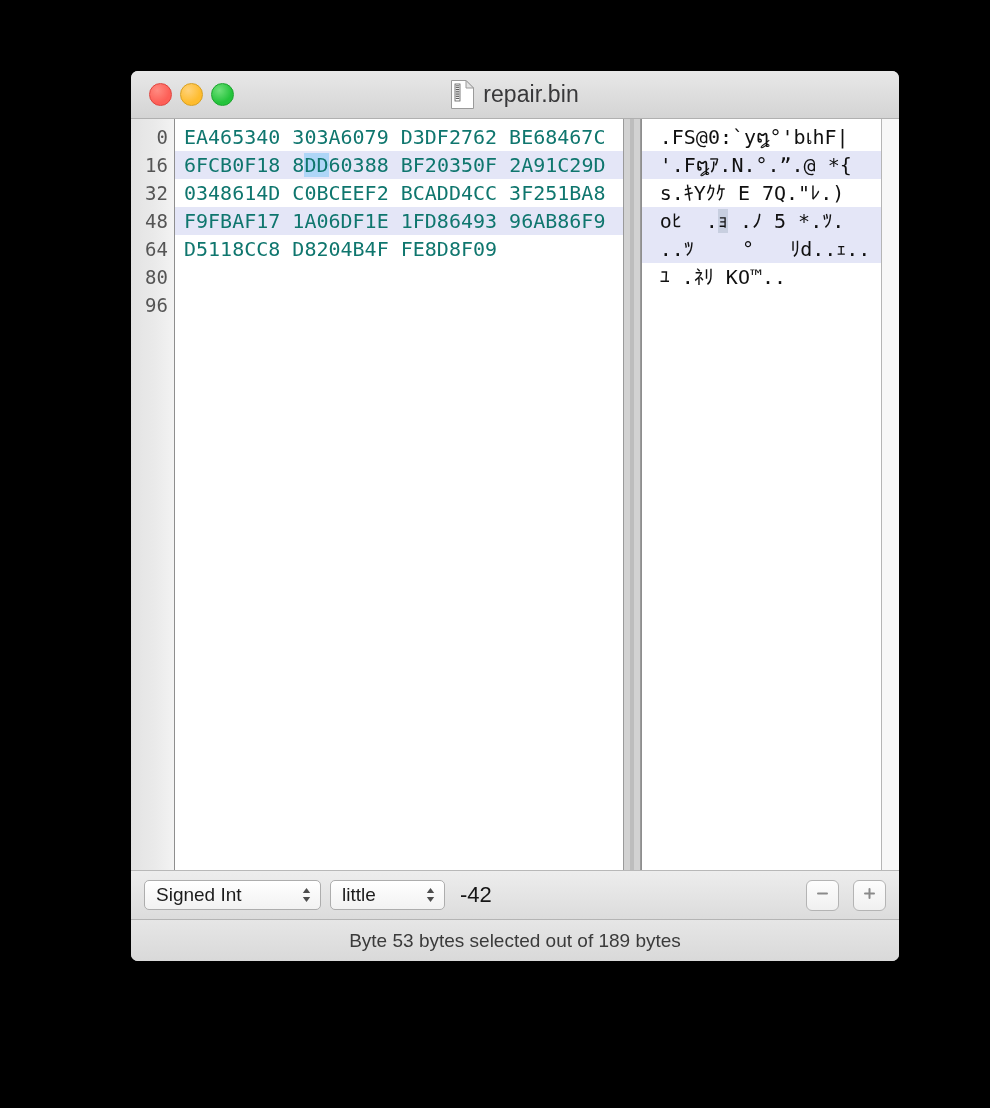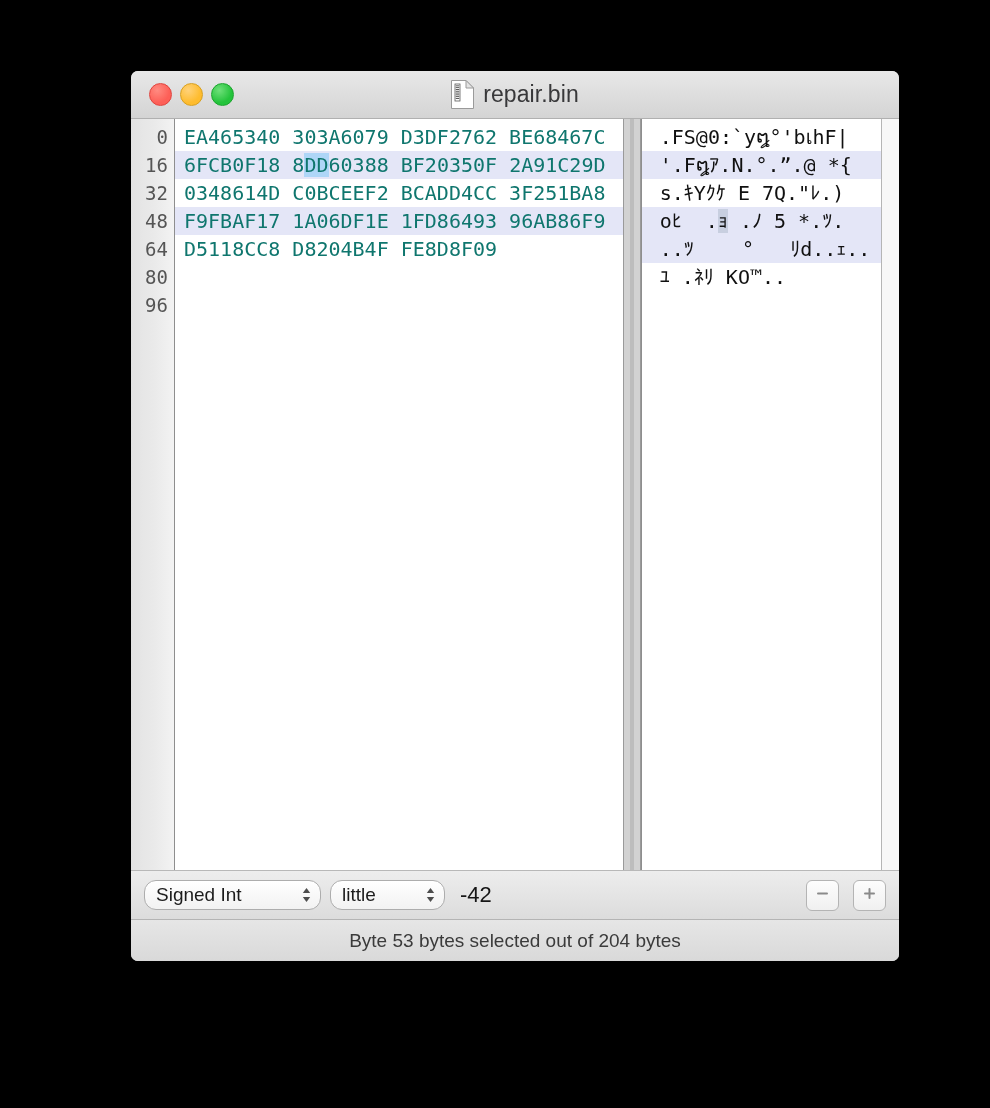--- a/index.html
+++ b/index.html
@@ -175,21 +175,21 @@
     border-bottom: 1px solid #b4b4b4;
     display: flex;
     align-items: center;
     padding: 0 13px;
     box-sizing: border-box;
     gap: 9px;
   }
   .popup {
     height: 30px;
     border: 1px solid #adadad;
-    border-radius: 12px;
+    border-radius: 5px;
     background: linear-gradient(to bottom, #ffffff 0%, #f2f2f2 100%);
     display: flex;
     align-items: center;
     padding: 0 7px 0 11px;
     box-sizing: border-box;
     gap: 8px;
     box-shadow: 0 1px 0 rgba(255,255,255,0.8) inset;
   }
   .popup-label {
     font-size: 19px;
@@ -346,17 +346,17 @@
         <span>
           <svg width="17" height="17" viewBox="0 0 17 17">
             <rect x="3" y="7.6" width="11" height="2" rx="1" fill="#8a8a8a"></rect>
             <rect x="7.5" y="3.1" width="2" height="11" rx="1" fill="#8a8a8a"></rect>
           </svg>
         </span>
       </div>
     </div>
 
     <div class="statusbar">
-      <span class="statusbar-text">Byte 53 bytes selected out of 204 bytes</span>
+      <span class="statusbar-text">Byte 53 bytes selected out of 189 bytes</span>
     </div>
 
   </div>
 </div>
 
 </body></html>

